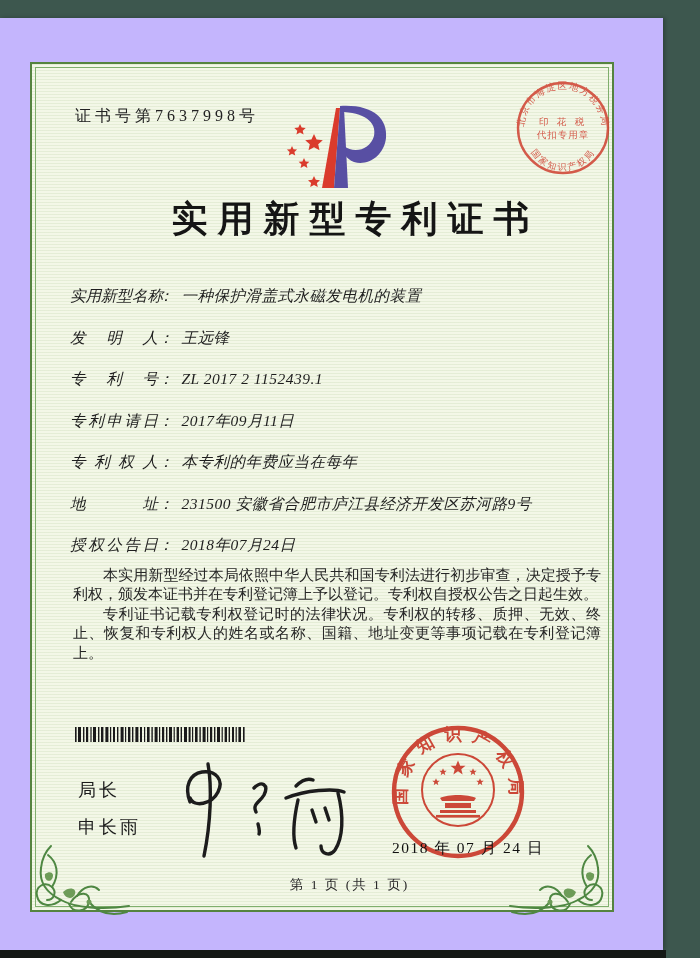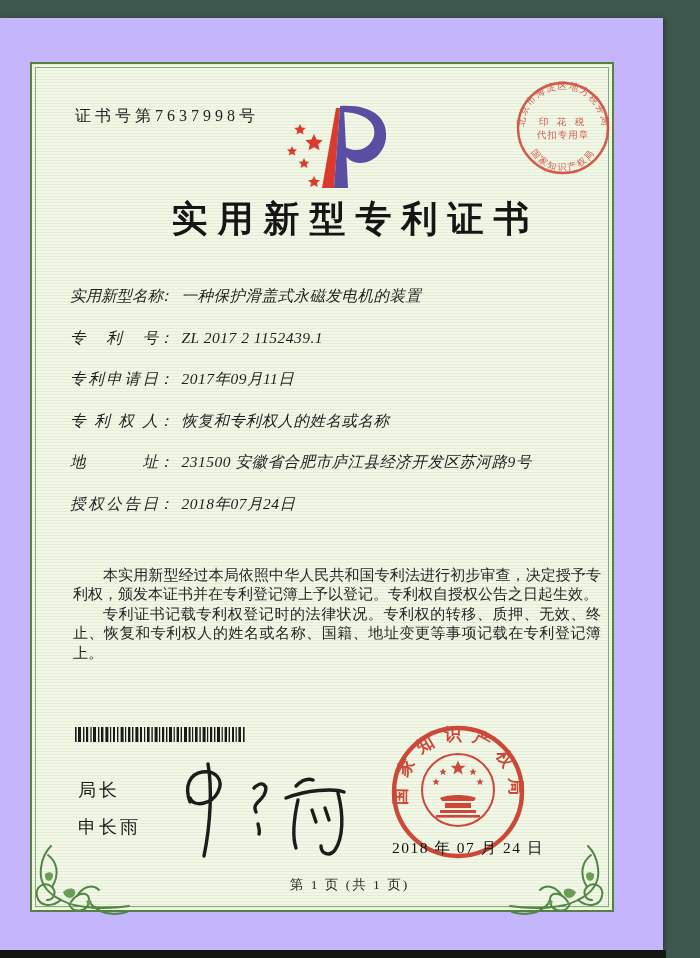--- a/index.html
+++ b/index.html
@@ -140,27 +140,30 @@
     </text>
     <text x="48" y="45" font-size="9.5" fill="#cf4030" text-anchor="middle" letter-spacing="3">印 花 税</text>
     <text x="48" y="58" font-size="9.5" fill="#cf4030" text-anchor="middle" letter-spacing="1">代扣专用章</text>
   </svg>
 
   <div class="fields">
     <div class="frow">
       <span class="flabel">实用新型名称</span><span class="fcolon">：</span><span class="fvalue">一种保护滑盖式永磁发电机的装置</span>
     </div>
     <div class="frow">
+      <span class="flabel">发明人</span><span class="fcolon">：</span><span class="fvalue">王远锋</span>
+    </div>
+    <div class="frow">
       <span class="flabel">专利号</span><span class="fcolon">：</span><span class="fvalue">ZL 2017 2 1152439.1</span>
     </div>
     <div class="frow">
       <span class="flabel">专利申请日</span><span class="fcolon">：</span><span class="fvalue">2017年09月11日</span>
     </div>
     <div class="frow">
-      <span class="flabel">专利权人</span><span class="fcolon">：</span><span class="fvalue">恢复和专利权人的姓名或名称</span>
+      <span class="flabel">专利权人</span><span class="fcolon">：</span><span class="fvalue">本专利的年费应当在每年</span>
     </div>
     <div class="frow">
       <span class="flabel">地址</span><span class="fcolon">：</span><span class="fvalue">231500 安徽省合肥市庐江县经济开发区苏河路9号</span>
     </div>
     <div class="frow">
       <span class="flabel">授权公告日</span><span class="fcolon">：</span><span class="fvalue">2018年07月24日</span>
     </div>
   </div>
 
   <div class="body-text">

